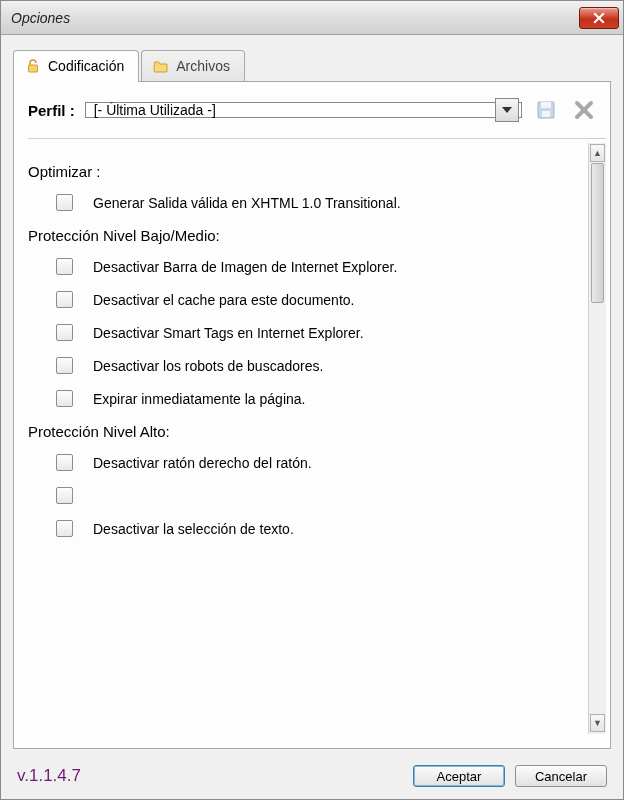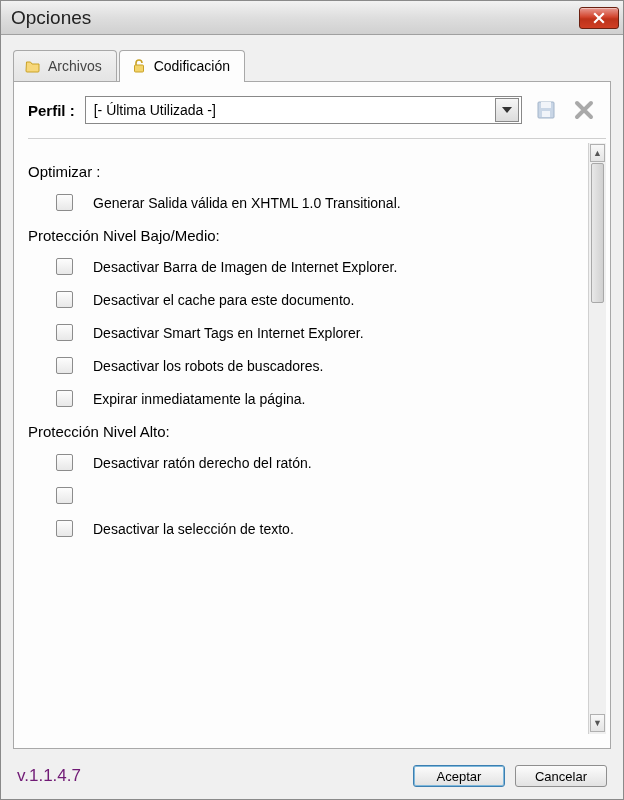--- a/index.html
+++ b/index.html
@@ -22,21 +22,21 @@
 }
 .titlebar {
   height: 34px;
   background: linear-gradient(to bottom, #f2f2f2 0%, #dedede 50%, #d0d0d0 100%);
   border-bottom: 1px solid #a0a0a0;
   display: flex;
   align-items: center;
   padding: 0 4px 0 10px;
   justify-content: space-between;
 }
-.titlebar-title { font-size: 19px; color: #222; }
+.titlebar-title { font-size: 14px; color: #222; font-style: italic; }
 .close-btn {
   width: 40px; height: 22px;
   background: linear-gradient(to bottom, #e89a92 0%, #d2452e 45%, #bd321a 55%, #cf3f24 100%);
   border: 1px solid #6a2010;
   border-radius: 3px;
   display: flex; align-items: center; justify-content: center;
   box-shadow: inset 0 1px 0 rgba(255,255,255,0.4);
 }
 .close-btn svg { width: 12px; height: 12px; }
 .client {
@@ -89,21 +89,21 @@
   align-items: center;
   gap: 10px;
   padding: 0 8px 14px 0;
   border-bottom: 1px solid #cfcfcf;
   margin-bottom: 4px;
   justify-content: flex-end;
 }
 .profile-label { font-weight: bold; font-size: 15px; }
 .dropdown {
   flex: 1;
-  height: 28px;
+  height: 16px;
   border: 1px solid #888;
   background: #fff;
   display: flex;
   align-items: center;
   justify-content: space-between;
   padding: 0 2px 0 8px;
   font-size: 14px;
 }
 .dropdown-button {
   width: 24px; height: 24px;
@@ -187,36 +187,36 @@
     <span class="titlebar-title">Opciones</span>
     <div class="close-btn">
       <svg viewBox="0 0 10 10">
           <path d="M1 1 L9 9 M9 1 L1 9" stroke="#fff" stroke-width="1.8" fill="none"></path>
         </svg>
     </div>
   </div>
 
   <div class="client">
     <div class="tabstrip">
-      <div class="tab inactive">
-        <span class="ticon">
-          <svg width="16" height="16" viewBox="0 0 16 16">
-              <path d="M1.5 4 h4 l1.5 2 h7 v7 a1 1 0 0 1 -1 1 h-11 a1 1 0 0 1 -1 -1 z" fill="#f7d77a" stroke="#c9a227"></path>
-            </svg>
-        </span>
-        <span>Archivos</span>
-      </div>
       <div class="tab active">
         <span class="ticon">
           <svg width="16" height="16" viewBox="0 0 16 16">
               <path d="M5 7 V5 a3 3 0 0 1 6 0" stroke="#c9a227" stroke-width="1.6" fill="none"></path>
               <rect x="3.5" y="7" width="9" height="7" rx="1" fill="#f3d46b" stroke="#c9a227"></rect>
             </svg>
         </span>
         <span>Codificación</span>
+      </div>
+      <div class="tab inactive">
+        <span class="ticon">
+          <svg width="16" height="16" viewBox="0 0 16 16">
+              <path d="M1.5 4 h4 l1.5 2 h7 v7 a1 1 0 0 1 -1 1 h-11 a1 1 0 0 1 -1 -1 z" fill="#f7d77a" stroke="#c9a227"></path>
+            </svg>
+        </span>
+        <span>Archivos</span>
       </div>
     </div>
 
     <div class="tabpanel">
       <div class="profile-row">
         <span class="profile-label">Perfil :</span>
         <div class="dropdown">
           <span>[- Última Utilizada -]</span>
           <div class="dropdown-button">
             <svg width="10" height="6" viewBox="0 0 10 6">

